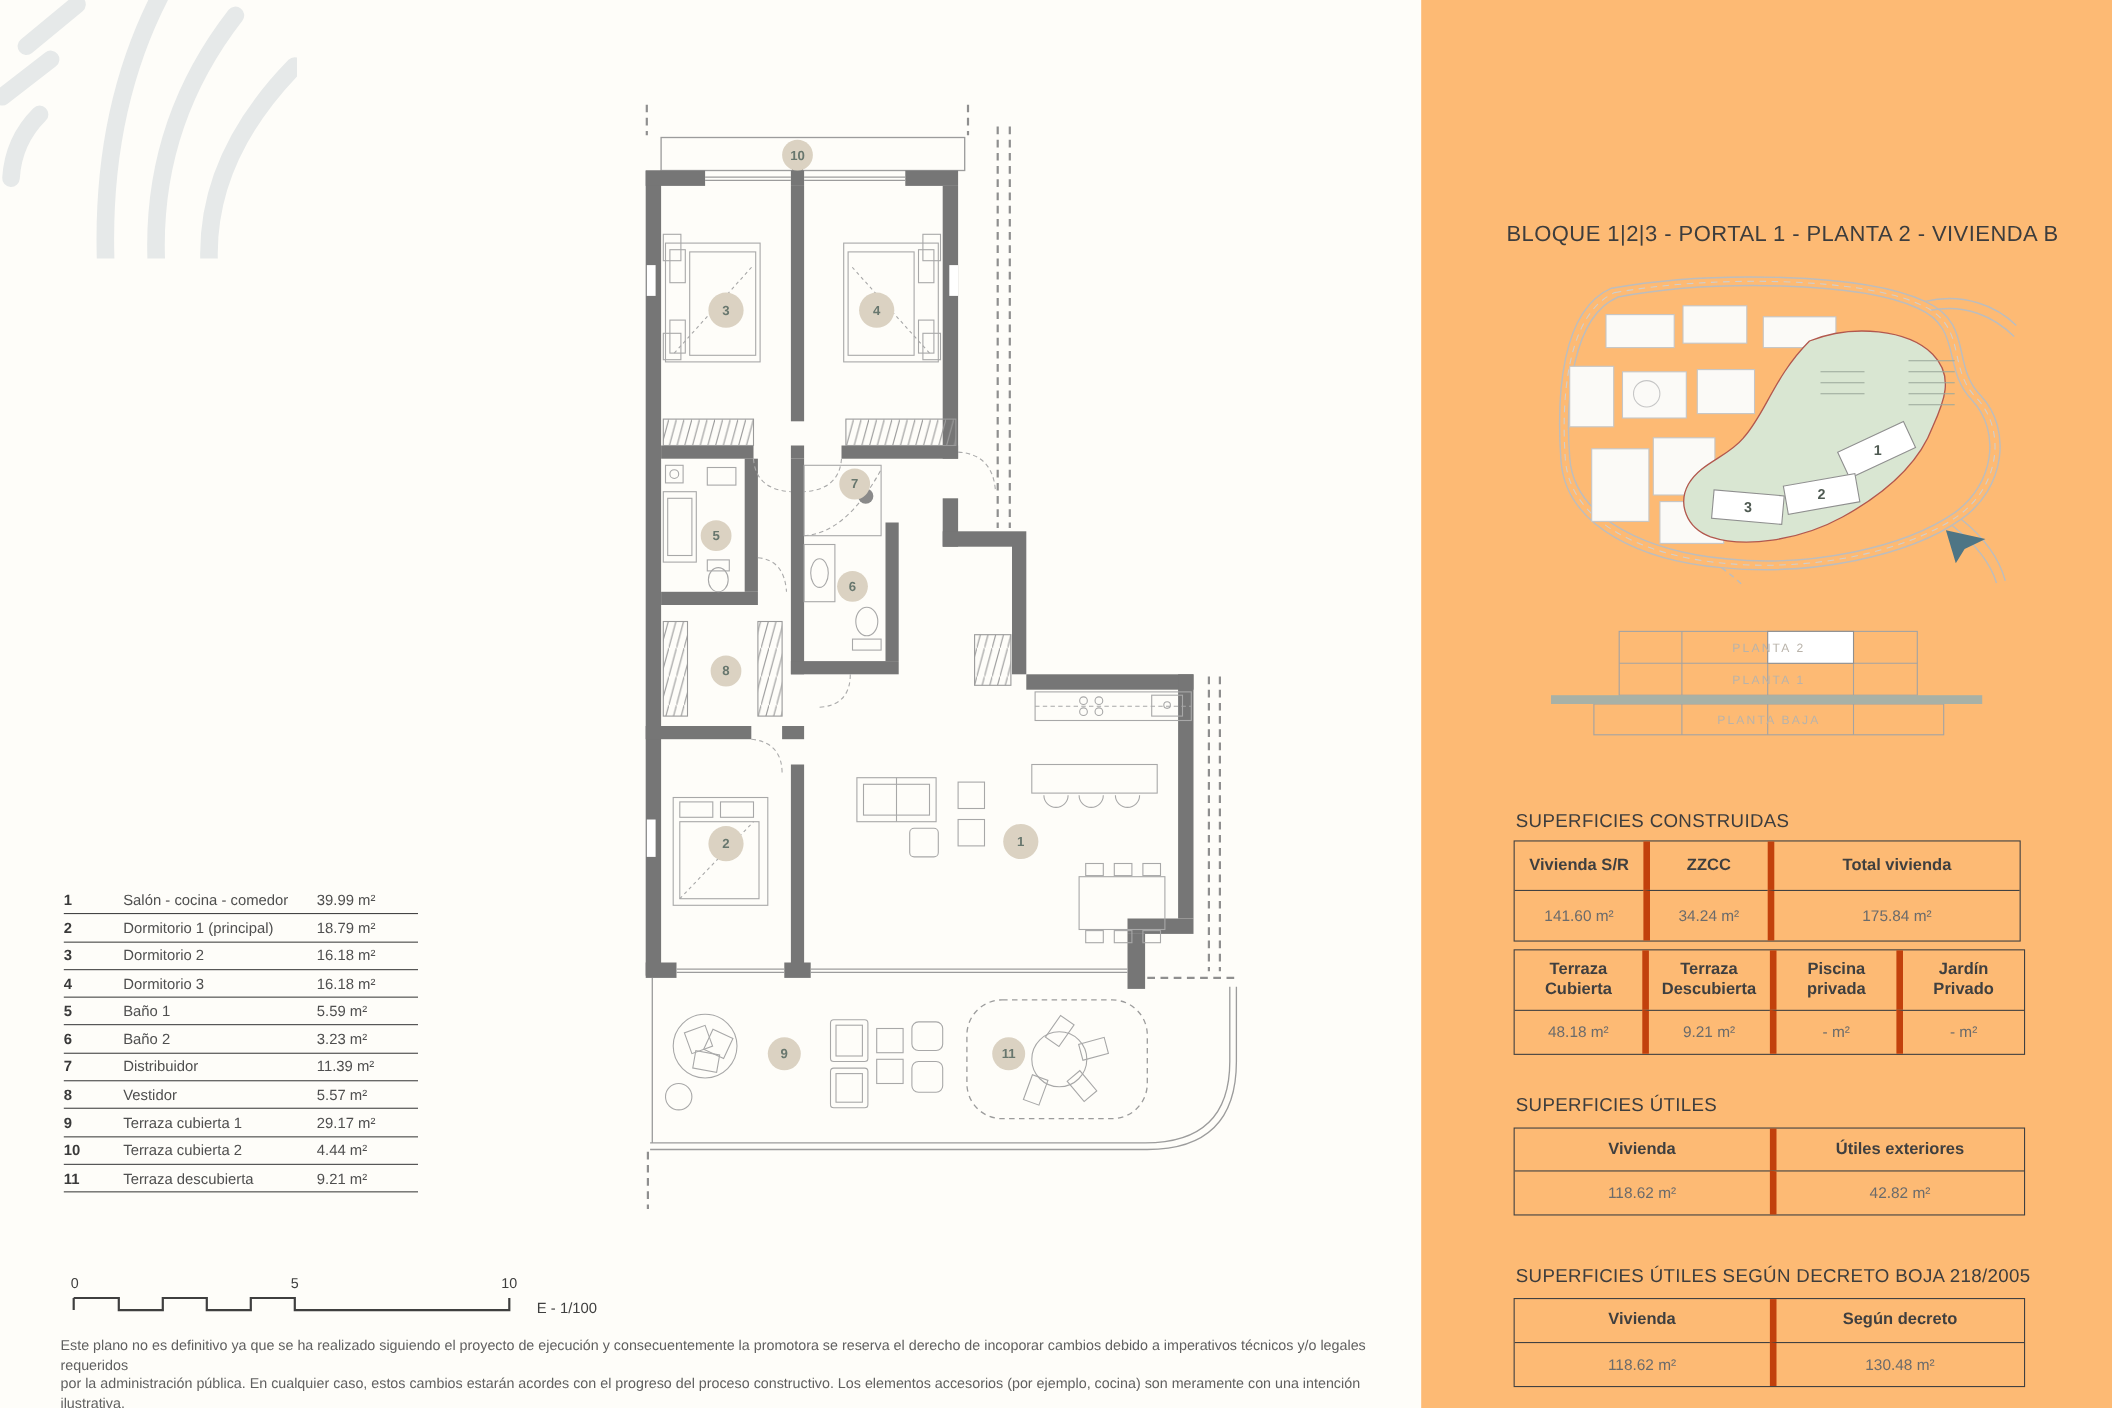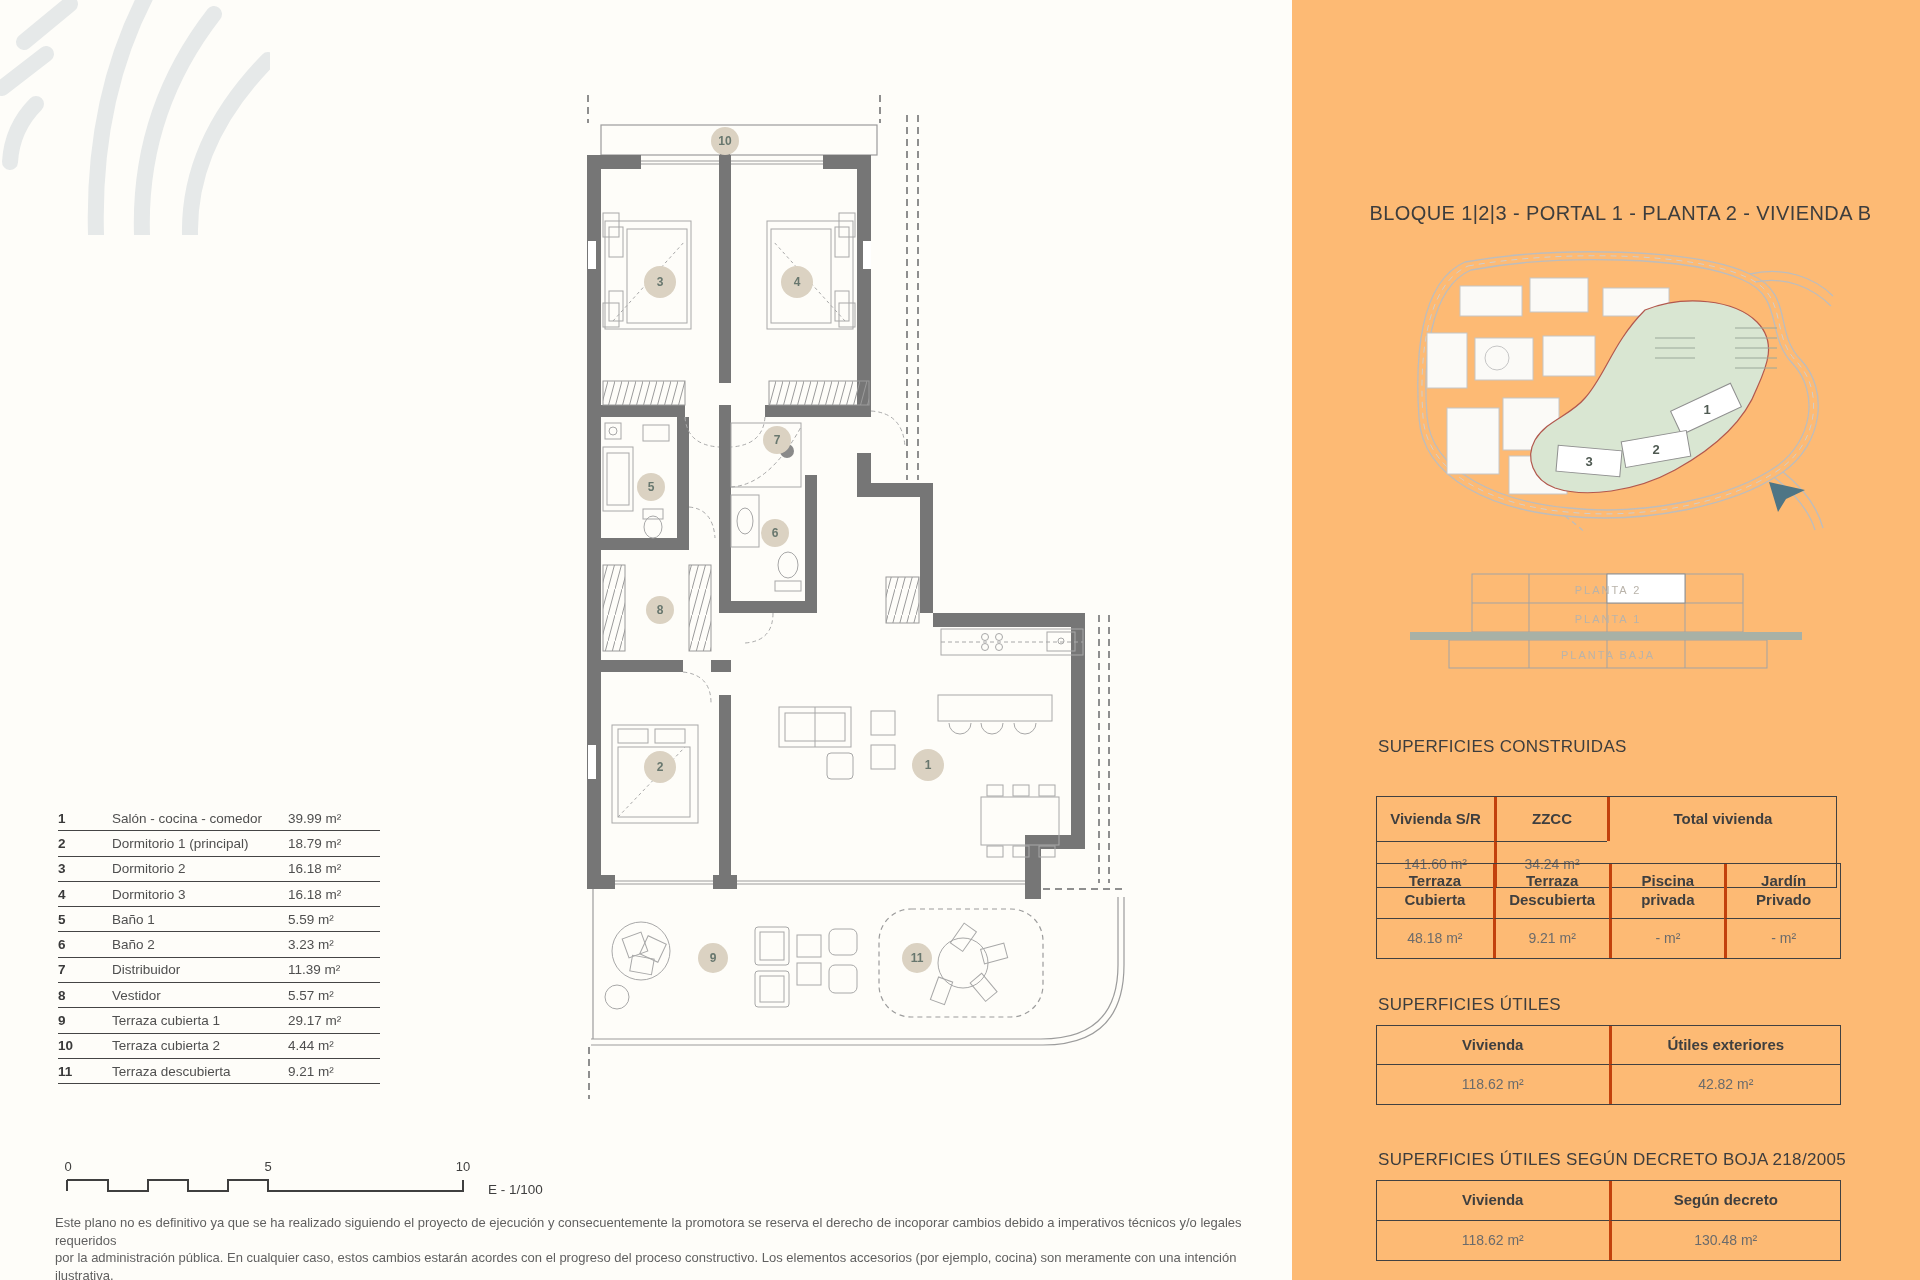--- a/index.html
+++ b/index.html
@@ -7,21 +7,21 @@
 
   
   .panel{position:absolute;left:1292px;top:0;width:628px;height:1280px;background:#fdba74;padding-left:29px;}
   .panel-title{position:absolute;top:202px;left:0;width:100%;text-align:center;
     font-size:20px;font-weight:500;color:#3d3d3d;letter-spacing:.4px;}
   .sec-heading{position:absolute;left:86px;font-size:17px;font-weight:500;color:#3d3d3d;letter-spacing:.3px;}
 
   
   .tbl{position:absolute;display:grid;border:1px solid #414141;}
   .tbl .cell{display:flex;align-items:center;justify-content:center;text-align:center;
-    border-left:3px solid #c2410c;border-top:1px solid #414141;padding:2px 6px;line-height:1.25;}
+    border-left:6px solid #c2410c;border-top:1px solid #414141;padding:2px 6px;line-height:1.25;}
   .tbl .cell.c0{border-left:none;}
   .tbl .cell.r0{border-top:none;}
   .tbl .hd{font-weight:700;font-size:15px;color:#3f3f3f;}
   .tbl .val{font-size:14px;color:#6b6b6b;}
 
   
   .legend{position:absolute;left:58px;top:806px;width:322px;}
   .legend-row{display:grid;grid-template-columns:54px 176px 1fr;align-items:center;
     height:24.3px;border-bottom:1px solid #454545;font-size:13.5px;color:#4f4f4f;}
   .legend-row .num{font-weight:700;color:#3a3a3a;}
@@ -406,26 +406,27 @@
       </g>
       <rect x="199" y="9" width="78" height="29" fill="#ffffff" stroke="#8f8f8f"></rect>
       <rect x="2" y="67" width="392" height="8" fill="#a8b1a6"></rect>
       <text class="planta-label" x="200" y="25">PLANTA 2</text>
       <text class="planta-label" x="200" y="54">PLANTA 1</text>
       <text class="planta-label" x="200" y="90">PLANTA BAJA</text>
     </svg>
 
     <div class="sec-heading" style="top:737px">SUPERFICIES CONSTRUIDAS</div>
 
-    <div class="tbl" style="left:84px;top:796px;width:459px;grid-template-columns:117px 113px 229px;grid-template-rows:44px 46px;">
+    <div class="tbl" style="left:84px;top:764px;width:459px;grid-template-columns:117px 113px 229px;grid-template-rows:44px 46px;">
       <div class="cell hd r0 c0">Vivienda S/R</div>
       <div class="cell hd r0">ZZCC</div>
       <div class="cell hd r0">Total vivienda</div>
       <div class="cell val c0">141.60 m²</div>
       <div class="cell val">34.24 m²</div>
+      <div class="cell val">175.84 m²</div>
     </div>
 
     <div class="tbl" style="left:84px;top:863px;width:463px;grid-template-columns:repeat(4,1fr);grid-template-rows:54px 40px;">
       <div class="cell hd r0 c0">Terraza Cubierta</div>
       <div class="cell hd r0">Terraza Descubierta</div>
       <div class="cell hd r0">Piscina privada</div>
       <div class="cell hd r0">Jardín Privado</div>
       <div class="cell val c0">48.18 m²</div>
       <div class="cell val">9.21 m²</div>
       <div class="cell val">- m²</div>

